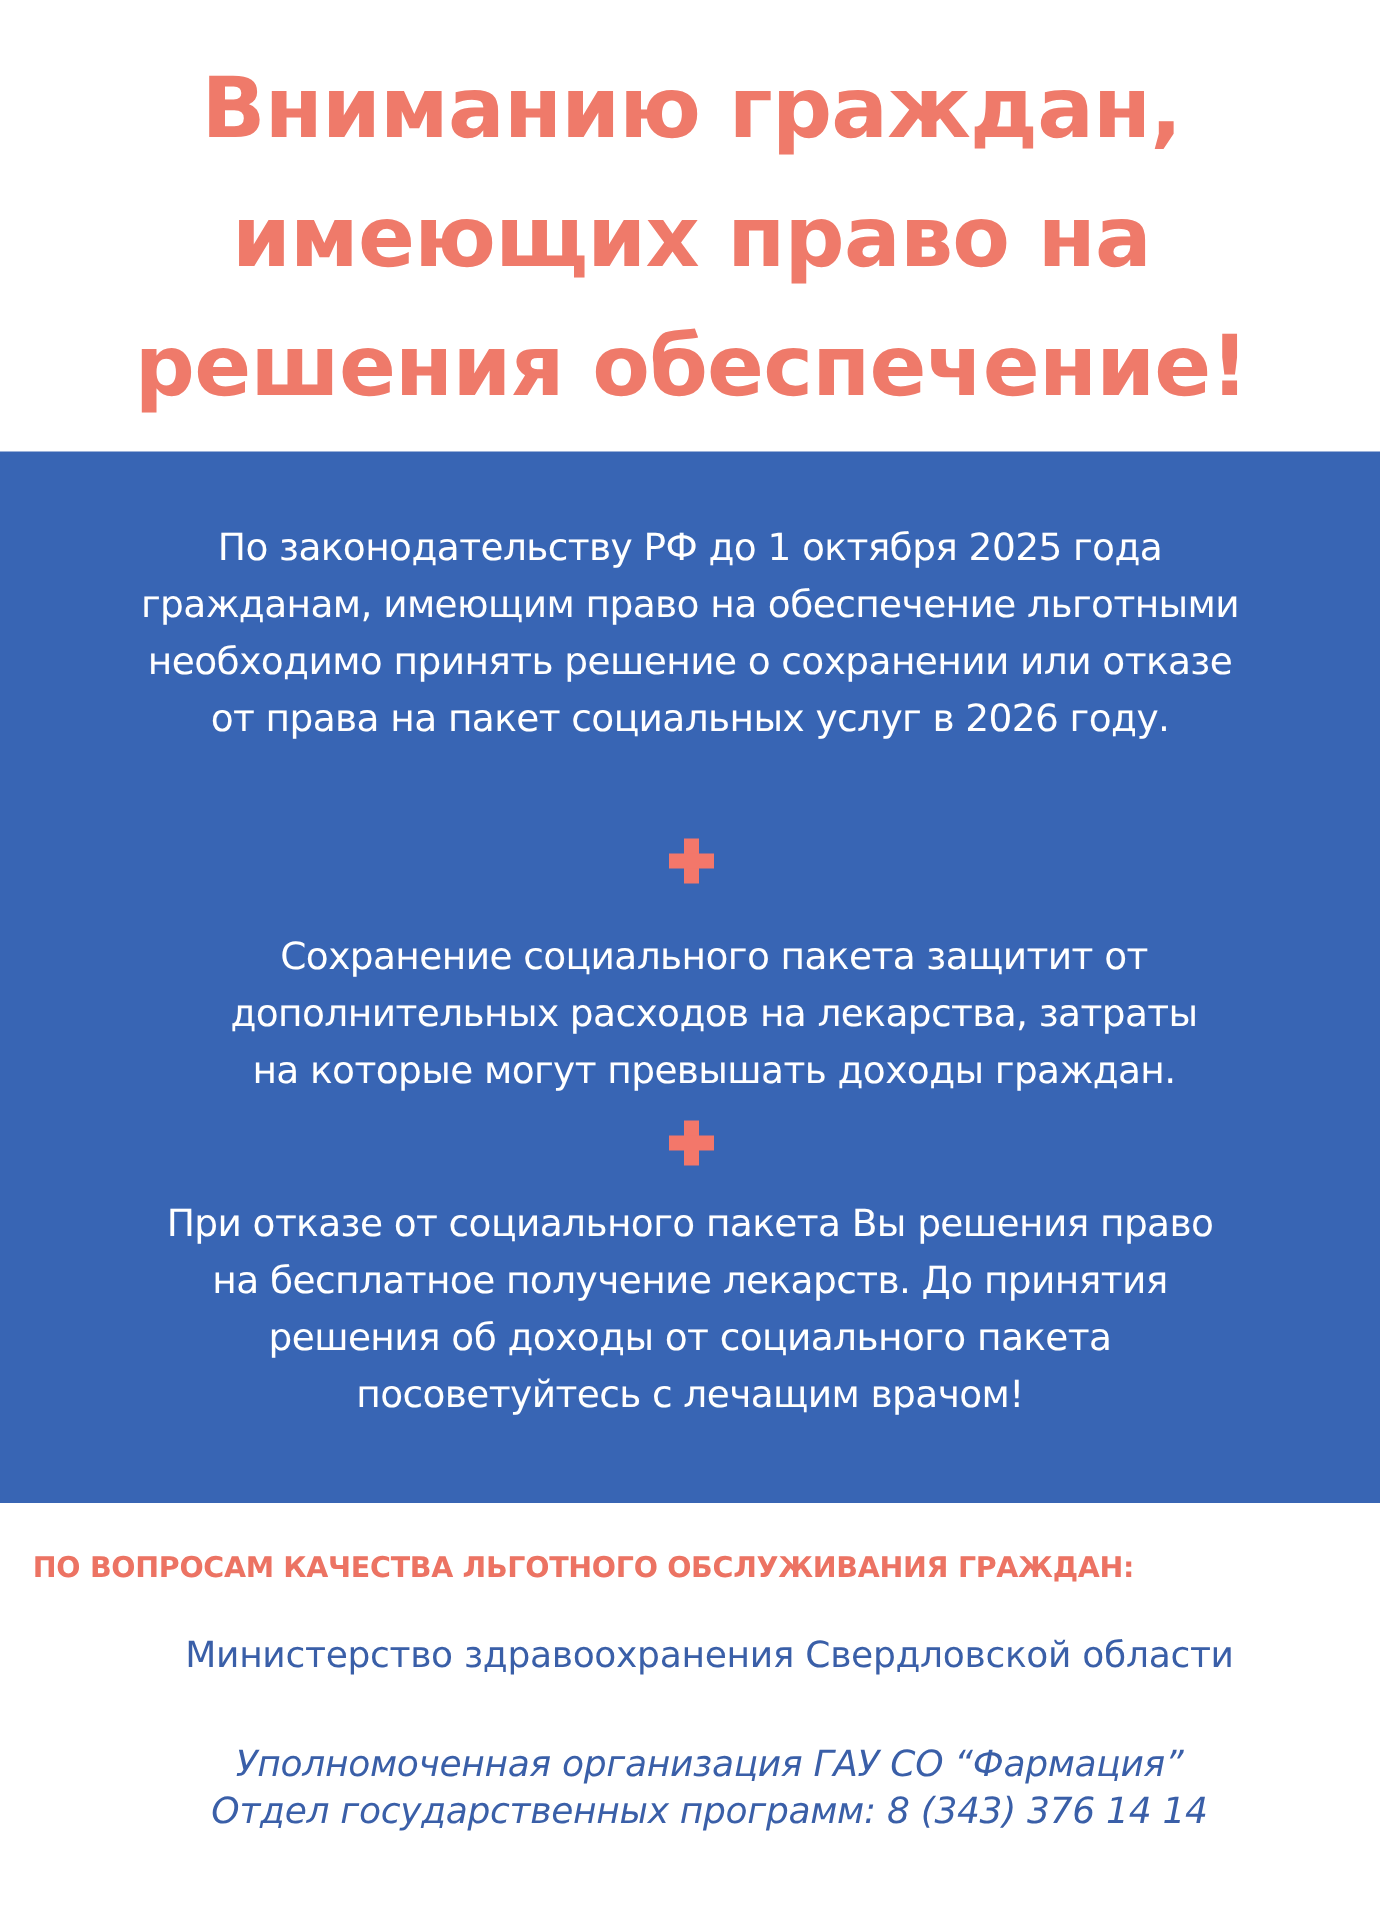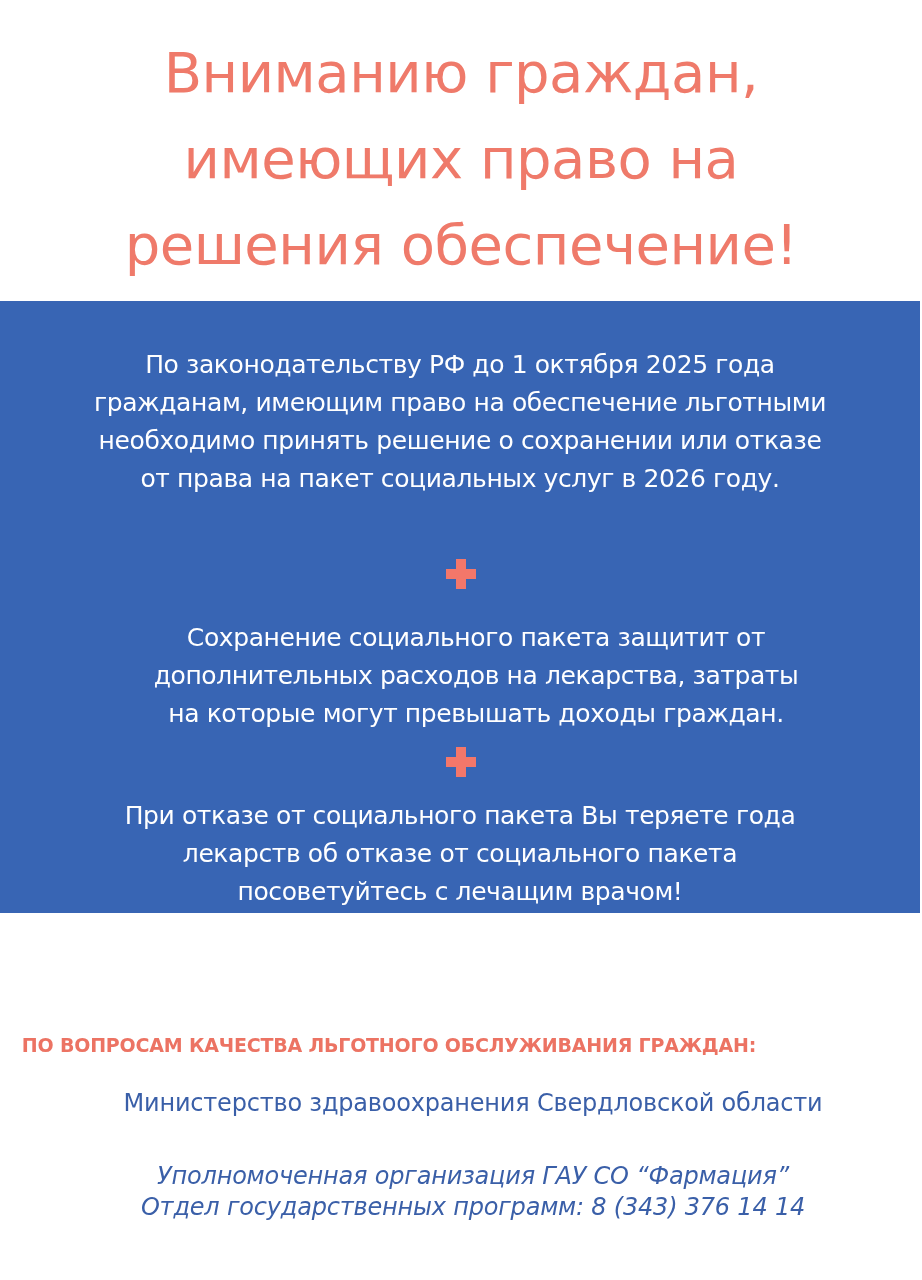--- a/index.html
+++ b/index.html
@@ -1,19 +1,19 @@
 <!DOCTYPE html>
 <html><head>
 <meta charset="utf-8">
 <style>
   html, body { margin:0; padding:0; }
   body { width:922px; height:1280px; background:#ffffff; font-family:"DejaVu Sans", sans-serif; position:relative; overflow:hidden; }
-  .title { position:absolute; left:0; top:30px; width:922px; text-align:center; color:#ef7a6a; font-weight:normal; font-size:56px; line-height:86px; letter-spacing:-0.5px; }
+  .title { position:absolute; left:0; top:30px; width:922px; text-align:center; color:#ef7a6a; font-weight:bold; font-size:56px; line-height:86px; letter-spacing:-0.5px; }
   .title div { white-space:nowrap; }
-  .panel { position:absolute; left:0; top:301px; width:920px; height:612px; background:#3865b4; }
+  .panel { position:absolute; left:0; top:301px; width:920px; height:701px; background:#3865b4; }
   .para { position:absolute; left:0; width:920px; text-align:center; color:#ffffff; font-size:25px; line-height:38px; letter-spacing:-0.4px; }
   .para div { white-space:nowrap; }
   .cross { position:absolute; left:446px; width:30px; height:30px; }
   .cross:before, .cross:after { content:""; position:absolute; background:#f3776a; }
   .cross:before { left:10px; top:0; width:10px; height:30px; }
   .cross:after { left:0; top:10px; width:30px; height:10px; }
   .footer-head { position:absolute; left:0; top:1034px; width:778px; text-align:center; color:#ec7363; font-weight:bold; font-size:19px; letter-spacing:-0.2px; white-space:nowrap; }
   .contact { position:absolute; left:0; width:922px; text-align:center; color:#3a5fa8; font-size:24px; line-height:31px; letter-spacing:-0.2px;padding-left:12px; }
   .contact div { white-space:nowrap; }
 </style>
@@ -38,22 +38,23 @@
 
   <div class="para" style="top:318px;padding-left:16px;">
     <div>Сохранение социального пакета защитит от</div>
     <div>дополнительных расходов на лекарства, затраты</div>
     <div>на которые могут превышать доходы граждан.</div>
   </div>
 
   <div class="cross" style="top:446px;"></div>
 
   <div class="para" style="top:496px;">
-    <div>При отказе от социального пакета Вы теряете года</div>
-    <div>лекарств об отказе от социального пакета</div>
+    <div>При отказе от социального пакета Вы решения право</div>
+    <div>на бесплатное получение лекарств. До принятия</div>
+    <div>решения об доходы от социального пакета</div>
     <div>посоветуйтесь с лечащим врачом!</div>
   </div>
 </div>
 
 <div class="footer-head">ПО ВОПРОСАМ КАЧЕСТВА ЛЬГОТНОГО ОБСЛУЖИВАНИЯ ГРАЖДАН:</div>
 
 <div class="contact" style="top:1088px;">
   <div>Министерство здравоохранения Свердловской области</div>
 </div>
 

